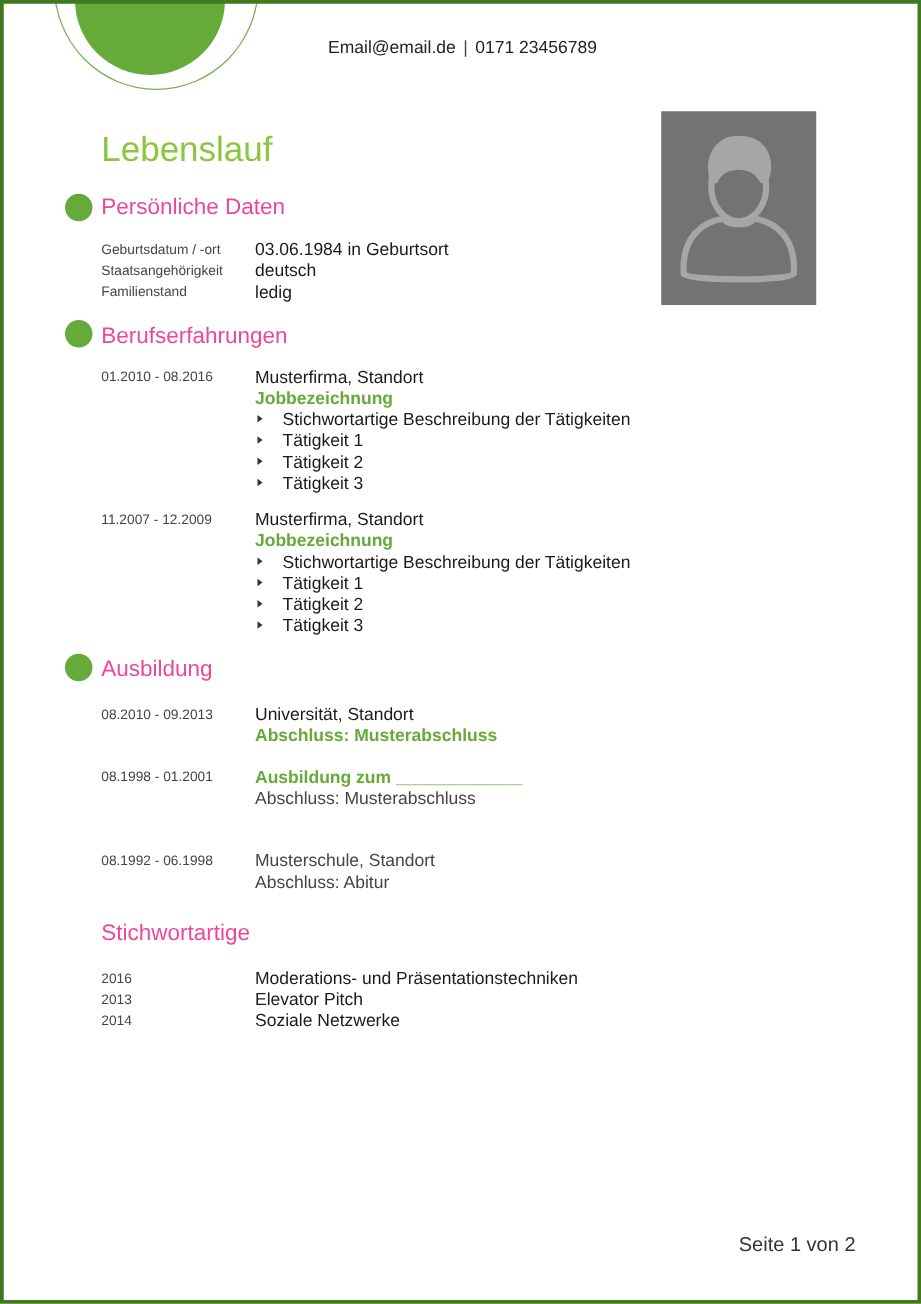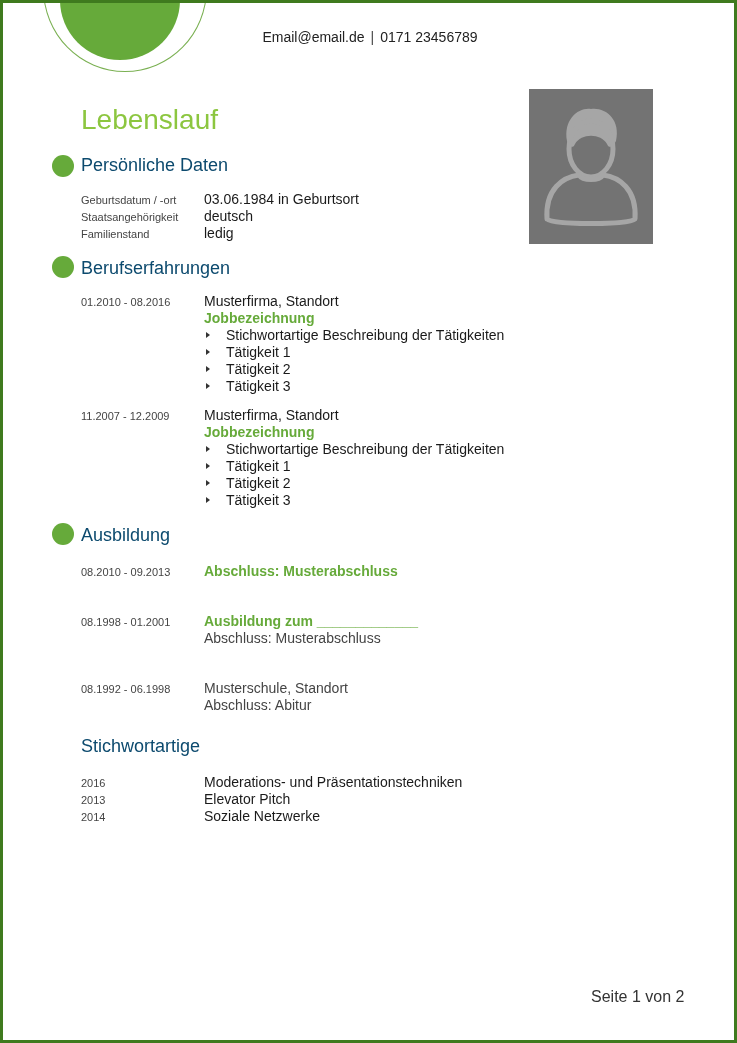--- a/index.html
+++ b/index.html
@@ -7,21 +7,21 @@
          font-family:"Liberation Sans", sans-serif; color:#1a1a1a; }
   .frame { position:absolute; left:0; top:0; width:737px; height:1043px; box-sizing:border-box;
            border:3px solid #3f7a1e; pointer-events:none; z-index:5; }
   .circle-fill { position:absolute; left:60px; top:-60px; width:120px; height:120px; border-radius:50%; background:#66aa3a; }
   .circle-ring { position:absolute; left:43px; top:-95px; width:164px; height:167px; border-radius:50%; border:1px solid #7ab052; box-sizing:border-box; }
   .header { position:absolute; left:200px; top:28px; width:340px; text-align:center; font-size:14px; color:#222; line-height:18px; }
   .header .name { color:#66aa3a; font-weight:bold; font-size:15px; }
   .header .sep { margin:0 6px; color:#444; }
   .title { position:absolute; left:81px; top:104px; font-size:28px; color:#8cc63f; }
   .photo { position:absolute; left:529px; top:89px; width:124px; height:155px; background:#737373; }
-  .section-title { position:absolute; left:81px; font-size:18px; color:#0c4a6e; }
+  .section-title { position:absolute; left:81px; font-size:18px; color:#ec4899; }
   .bullet-dot { position:absolute; left:52px; width:22px; height:22px; border-radius:50%; background:#66aa3a; }
   .row { position:absolute; left:81px; font-size:11px; color:#444; }
   .val { position:absolute; left:204px; font-size:14px; color:#1a1a1a; line-height:17px; }
   .green { color:#66aa3a; font-weight:bold; }
   .grey { color:#444; }
   .li { position:relative; padding-left:22px; }
   .li .tri { position:absolute; left:2px; top:5px; width:0; height:0; border-top:3.5px solid transparent; border-bottom:3.5px solid transparent; border-left:4px solid #333; }
   .footer { position:absolute; left:591px; top:988px; font-size:16px; color:#333; }
 </style>
 </head>
@@ -78,20 +78,21 @@
   <div class="li"><span class="tri"></span><span>Tätigkeit 1</span></div>
   <div class="li"><span class="tri"></span><span>Tätigkeit 2</span></div>
   <div class="li"><span class="tri"></span><span>Tätigkeit 3</span></div>
 </div>
 
 <div class="bullet-dot" style="top:523px"></div>
 <div class="section-title" style="top:525px">Ausbildung</div>
 
 <div class="row" style="top:566px">08.2010 - 09.2013</div>
 <div class="val" style="top:563px">
+  <div>Universität, Standort</div>
   <div class="green">Abschluss: Musterabschluss</div>
 </div>
 
 <div class="row" style="top:616px">08.1998 - 01.2001</div>
 <div class="val" style="top:613px">
   <div class="green">Ausbildung zum _____________</div>
   <div class="grey">Abschluss: Musterabschluss</div>
 </div>
 
 <div class="row" style="top:683px">08.1992 - 06.1998</div>

